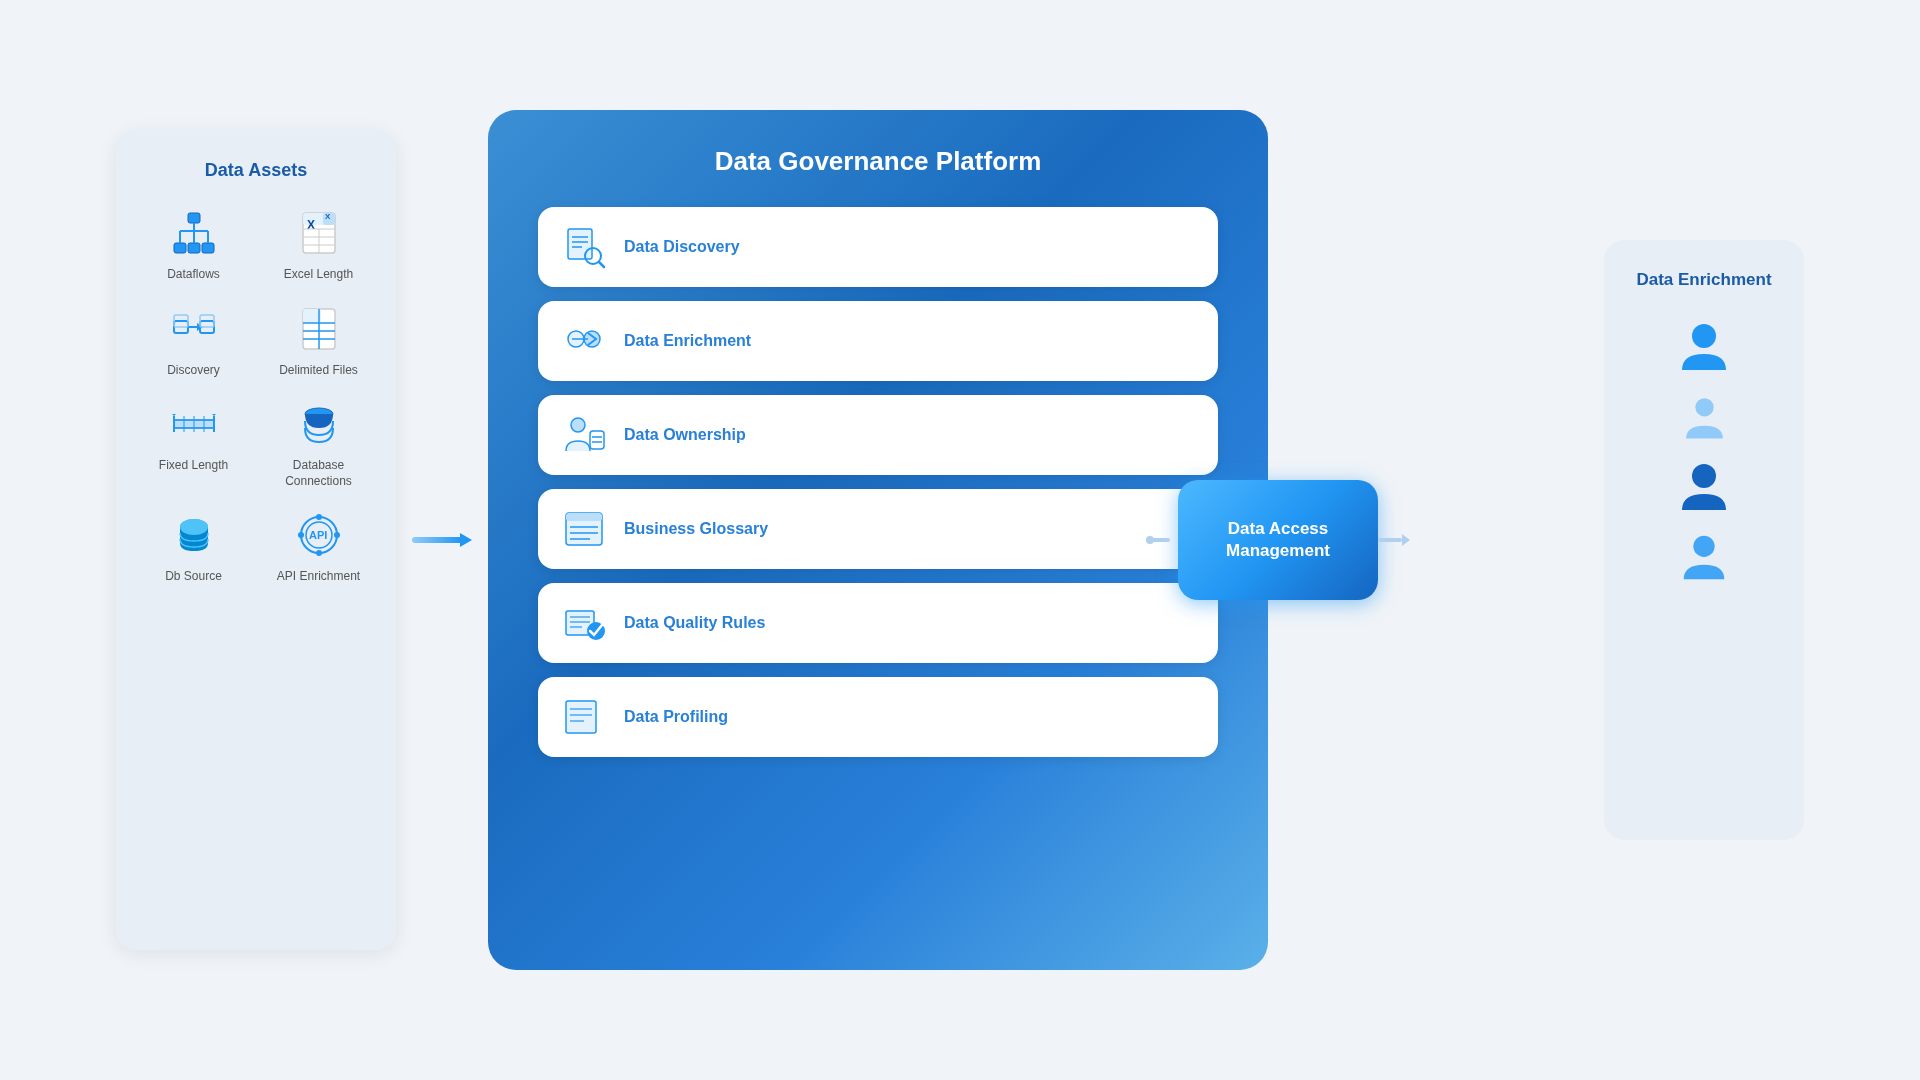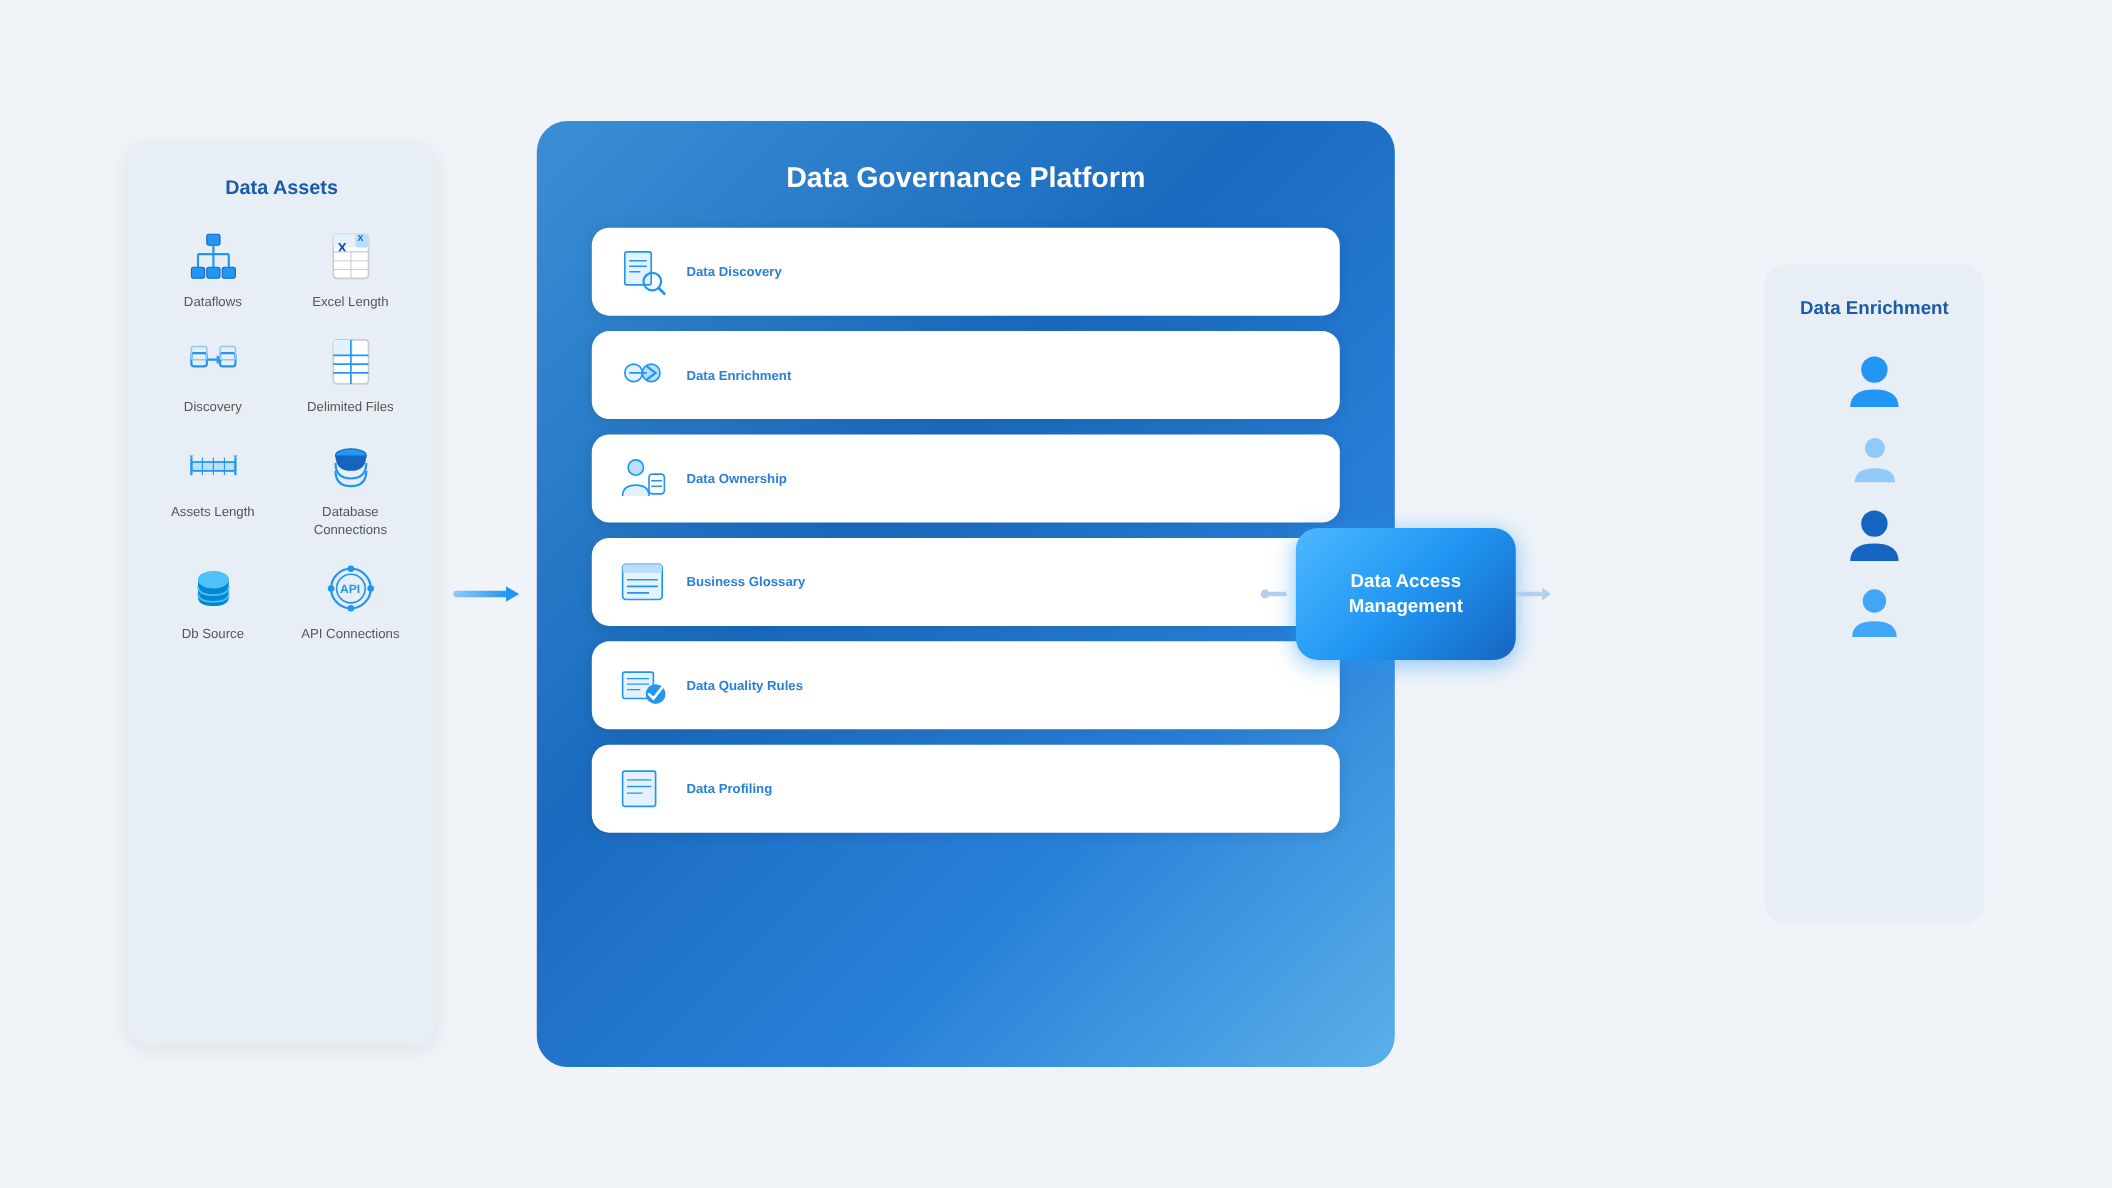--- a/index.html
+++ b/index.html
@@ -126,21 +126,21 @@
     .gov-icon {
       width: 44px;
       height: 44px;
       flex-shrink: 0;
       display: flex;
       align-items: center;
       justify-content: center;
     }
 
     .gov-label {
-      font-size: 12px;
+      font-size: 16px;
       font-weight: 600;
       color: #2980d9;
     }
 
     
     .access-mgmt-box {
       background: linear-gradient(135deg, #4db8ff 0%, #2196f3 50%, #1565c0 100%);
       border-radius: 20px;
       width: 200px;
       height: 120px;
@@ -276,21 +276,21 @@
             <line x1="44" y1="16" x2="44" y2="32" stroke="#2196f3" stroke-width="2"></line>
             <line x1="4" y1="20" x2="44" y2="20" stroke="#2196f3" stroke-width="1"></line>
             <line x1="4" y1="28" x2="44" y2="28" stroke="#2196f3" stroke-width="1"></line>
             <line x1="14" y1="16" x2="14" y2="32" stroke="#2196f3" stroke-width="1"></line>
             <line x1="24" y1="16" x2="24" y2="32" stroke="#2196f3" stroke-width="1"></line>
             <line x1="34" y1="16" x2="34" y2="32" stroke="#2196f3" stroke-width="1"></line>
             <polygon points="6,14 4,16 2,14" fill="#2196f3"></polygon>
             <polygon points="42,14 44,16 46,14" fill="#2196f3"></polygon>
           </svg>
         </div>
-        <span class="asset-label">Assets Length</span>
+        <span class="asset-label">Fixed Length</span>
       </div>
 
       <div class="asset-item">
         <div class="asset-icon">
           <svg viewBox="0 0 48 48" fill="none">
             <ellipse cx="24" cy="14" rx="14" ry="6" fill="#2196f3"></ellipse>
             <path d="M10 14 Q10 28 24 28 Q38 28 38 14" fill="#1565c0"></path>
             <path d="M10 21 Q10 35 24 35 Q38 35 38 21" fill="none" stroke="#2196f3" stroke-width="2"></path>
             <path d="M10 28 Q10 42 24 42 Q38 42 38 28" fill="none" stroke="#2196f3" stroke-width="2"></path>
             <ellipse cx="24" cy="14" rx="14" ry="6" fill="none" stroke="#1565c0" stroke-width="1"></ellipse>
@@ -317,21 +317,21 @@
           <svg viewBox="0 0 48 48" fill="none">
             <circle cx="24" cy="24" r="18" fill="none" stroke="#2196f3" stroke-width="2"></circle>
             <circle cx="24" cy="24" r="13" fill="none" stroke="#2196f3" stroke-width="1.5"></circle>
             <text x="14" y="28" font-size="11" fill="#2196f3" font-weight="bold">API</text>
             <circle cx="24" cy="6" r="3" fill="#2196f3"></circle>
             <circle cx="24" cy="42" r="3" fill="#2196f3"></circle>
             <circle cx="6" cy="24" r="3" fill="#2196f3"></circle>
             <circle cx="42" cy="24" r="3" fill="#2196f3"></circle>
           </svg>
         </div>
-        <span class="asset-label">API Connections</span>
+        <span class="asset-label">API Enrichment</span>
       </div>
 
     </div>
   </div>
 
   <div style="width:60px; height:30px; display:flex; align-items:center; justify-content:center; flex-shrink:0; z-index:5;">
     <svg width="60" height="30" viewBox="0 0 60 30">
       <defs>
         <linearGradient id="arrowGrad" x1="0%" y1="0%" x2="100%" y2="0%">
           <stop offset="0%" style="stop-color:#90caf9"></stop>

